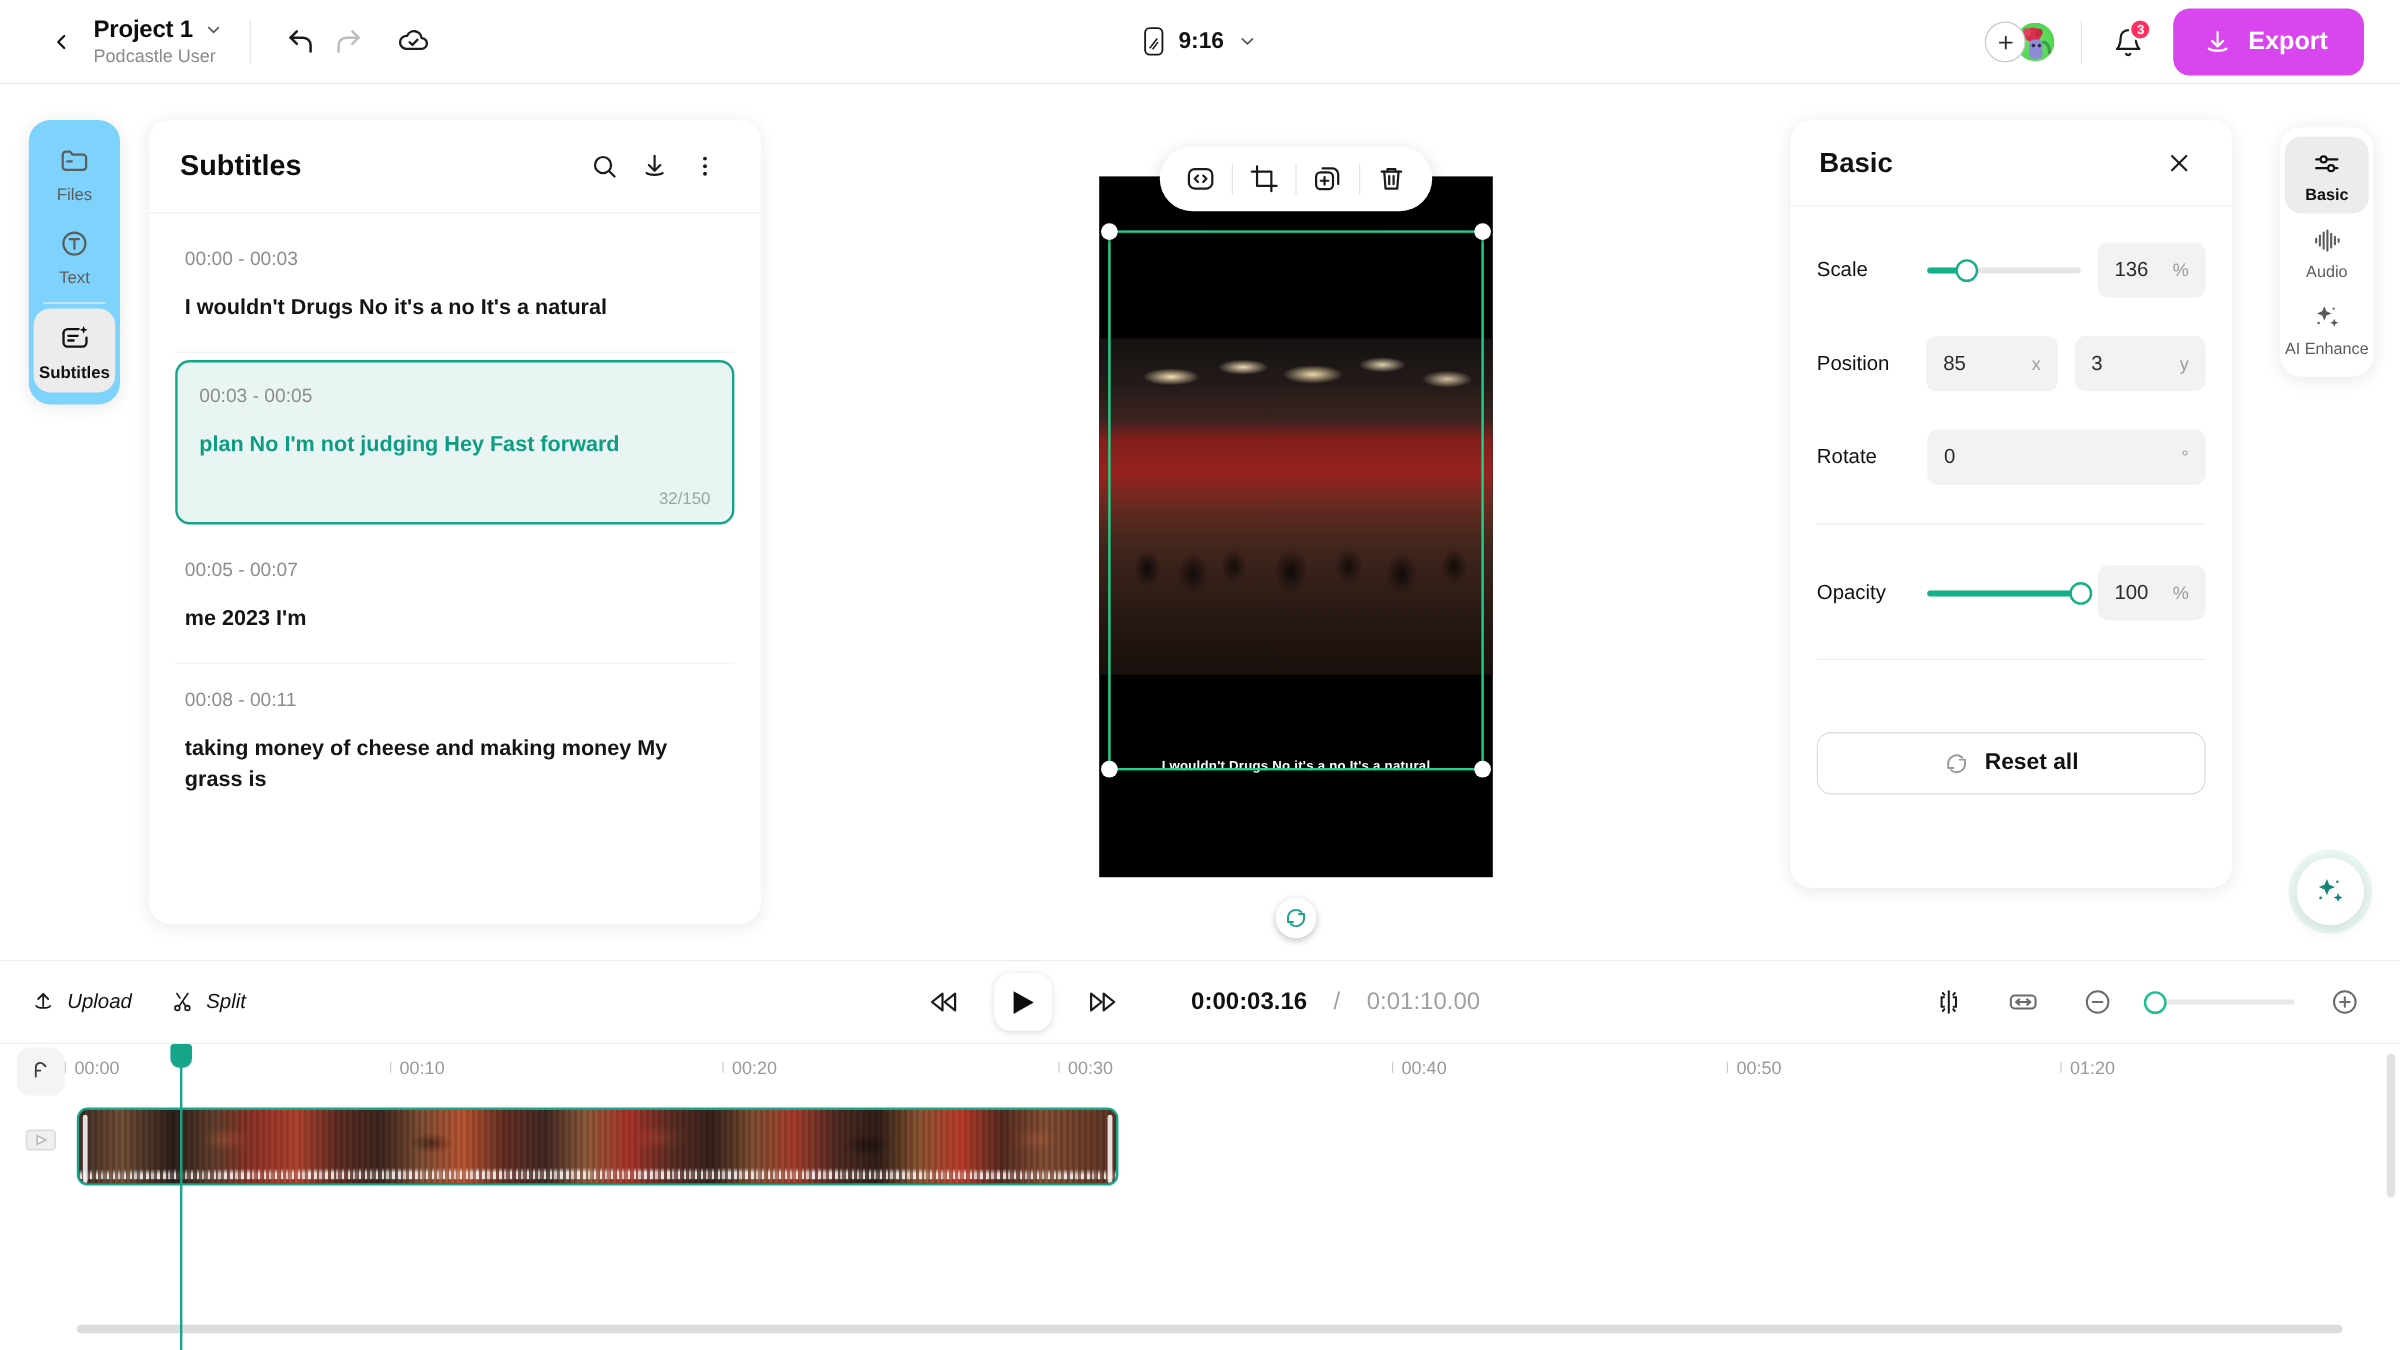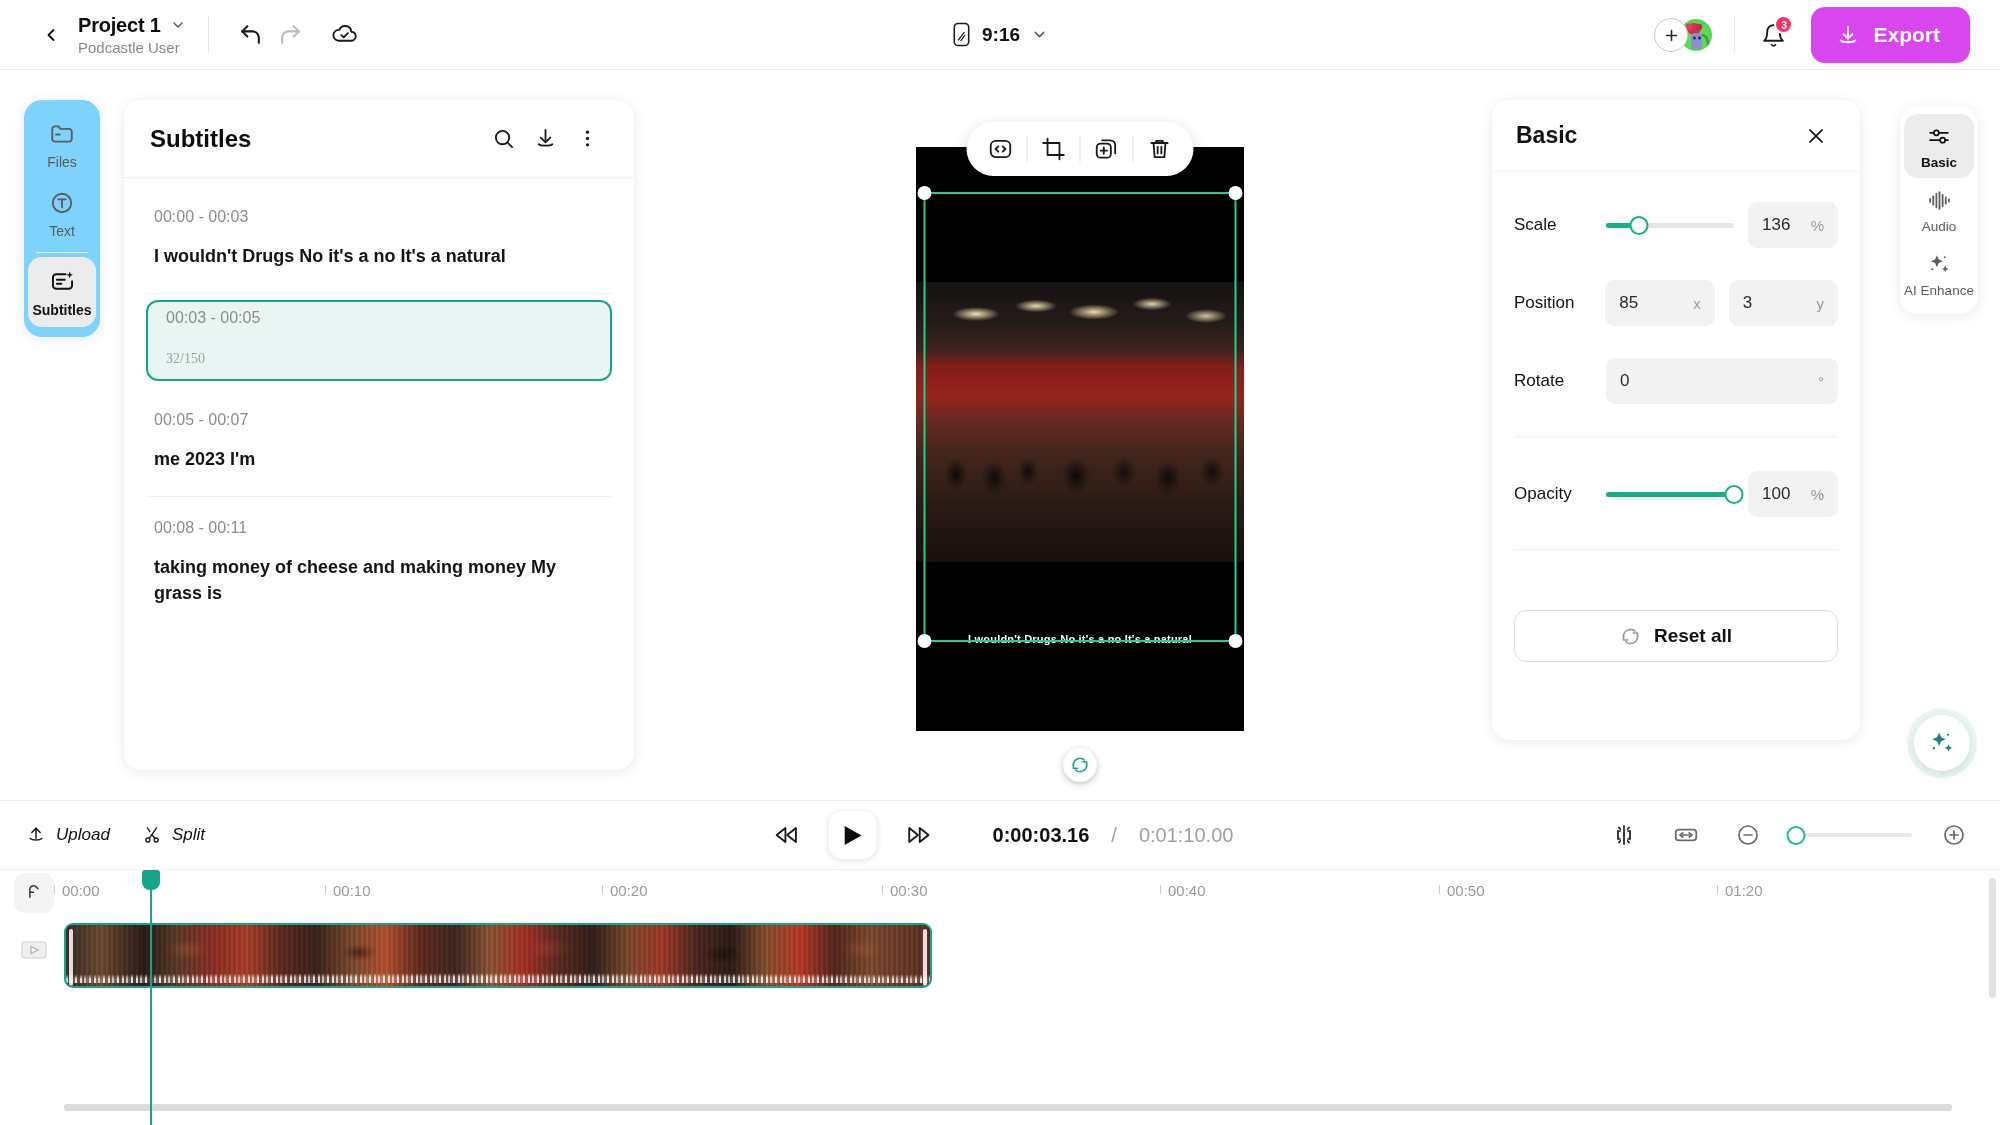--- a/index.html
+++ b/index.html
@@ -97,25 +97,25 @@
   }
   .subs-title { font-size: 24px; font-weight: bold; color: #0d0d0d; flex: 1; }
   .subs-head .icon-btn { width: 42px; height: 42px; }
   .subs-list { flex: 1; padding: 8px 22px 0 22px; overflow: hidden; position: relative; }
   .sub-item { padding: 22px 8px 24px 8px; border-bottom: 1px solid #f0f0f0; cursor: pointer; }
   .sub-item:last-child { border-bottom: none; }
   .sub-time { font-size: 16px; color: #8c8c8c; margin-bottom: 17px; }
   .sub-text { font-size: 18px; font-weight: bold; color: #141414; line-height: 1.45; }
   .sub-item.sel {
     background: #e9f5f2; border: 2px solid #17a589; border-radius: 12px;
-    padding: 7px 18px 12px 18px; margin: 6px 0 8px 0;
+    padding: 20px 18px 12px 18px; margin: 6px 0 8px 0;
     border-bottom: 2px solid #17a589; position: relative;
   }
   .sub-item.sel .sub-text { color: #0e9d84; }
-  .sub-count { font-size: 14px; color: #9aa6a3; margin-top: 24px; font-family: Liberation Serif, serif; }
+  .sub-count { text-align: right; font-size: 14px; color: #9aa6a3; margin-top: 24px; }
 
   
   .stage {
     position: absolute; left: 660px; top: 100px; width: 840px; height: 670px;
   }
   .float-toolbar {
     position: absolute; left: 50%; transform: translateX(-50%); top: 22px;
     height: 54px; background: #fff; border-radius: 27px;
     box-shadow: 0 3px 14px rgba(0,0,0,.14);
     display: flex; align-items: center; padding: 0 8px; z-index: 6;
@@ -471,20 +471,21 @@
         </svg>
     </div>
   </div>
   <div class="subs-list">
     <div class="sub-item">
       <div class="sub-time">00:00 - 00:03</div>
       <div class="sub-text">I wouldn't Drugs No it's a no It's a natural</div>
     </div>
     <div class="sub-item sel">
       <div class="sub-time">00:03 - 00:05</div>
+      <div class="sub-text">plan No I'm not judging Hey Fast forward</div>
       <div class="sub-count">32/150</div>
     </div>
     <div class="sub-item">
       <div class="sub-time">00:05 - 00:07</div>
       <div class="sub-text">me 2023 I'm</div>
     </div>
     <div class="sub-item">
       <div class="sub-time">00:08 - 00:11</div>
       <div class="sub-text">taking money of cheese and making money My grass is</div>
     </div>

